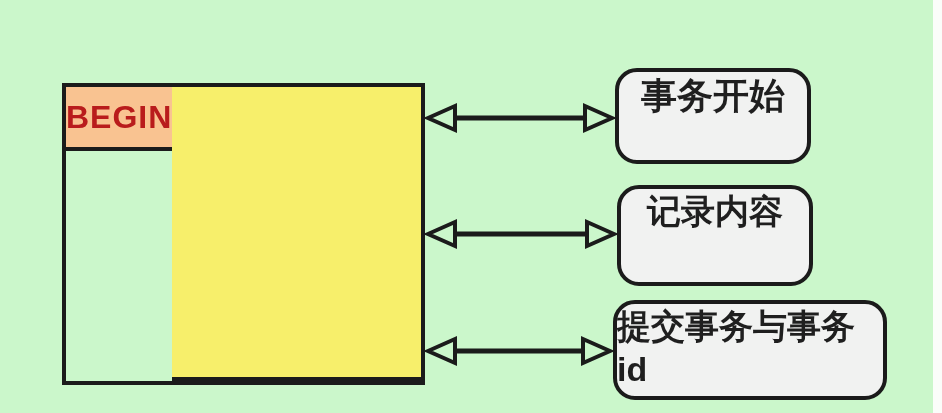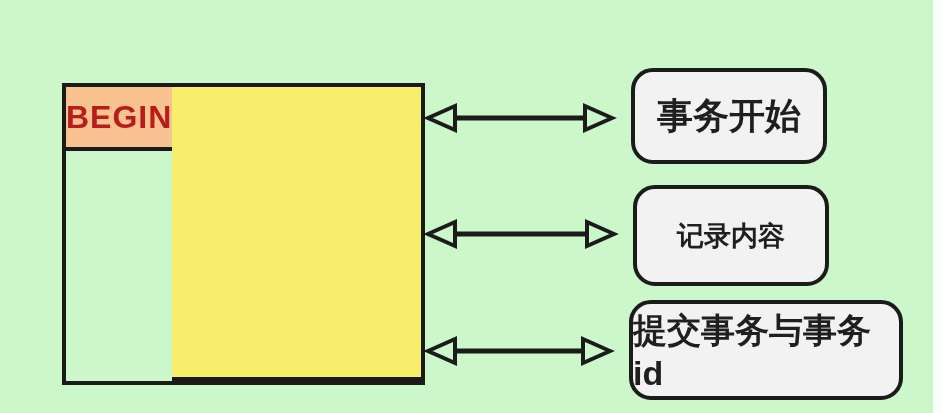--- a/index.html
+++ b/index.html
@@ -43,25 +43,25 @@
     line-height:40px;
     white-space:pre;
   }
   
   .node{
     position:absolute;
     background:#f1f2f1;
     border:4px solid #1b1b1b;
     border-radius:22px;
     box-sizing:border-box;
-    display:flex;align-items:center;justify-content:center;
-    font-weight:bold;color:#1f1f1f;margin-left:16px;
+    display:flex;justify-content:center;
+    font-weight:bold;color:#1f1f1f;
   }
   .node-1{left:615px;top:68px;width:196px;height:96px;font-size:36px;}
-  .node-2{left:617px;top:185px;width:196px;height:101px;font-size:27px;}
+  .node-2{left:617px;top:185px;width:196px;height:101px;font-size:34px;}
   .node-3{left:613px;top:300px;width:274px;height:100px;font-size:34px;}
   
   .arrows{
     position:absolute;left:0;top:0;width:942px;height:413px;
     pointer-events:none;
   }
 </style>
 </head>
 <body>
 

